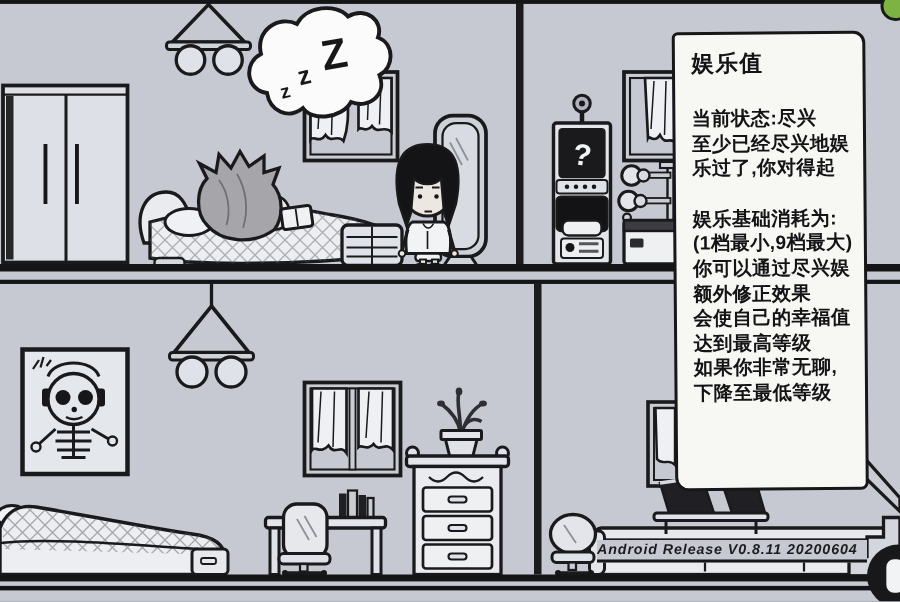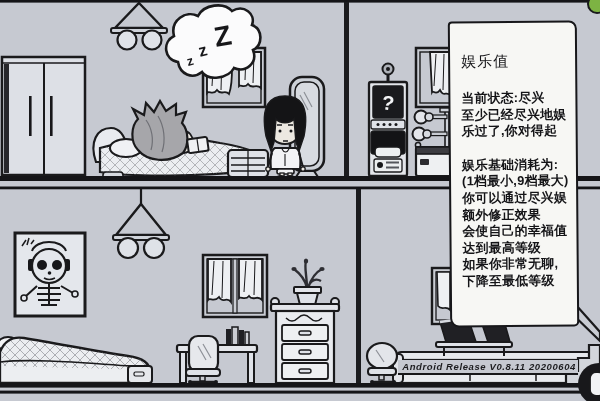--- a/index.html
+++ b/index.html
@@ -13,29 +13,29 @@
     font-family:"Liberation Sans","DejaVu Sans",sans-serif;
   }
   .stage svg{position:absolute;left:0;top:0;}
   .panel{
     position:absolute;left:449px;top:21px;width:129px;height:306px;
     box-sizing:border-box;background:var(--panel_bg);
     border:2.5px solid var(--dark);border-radius:4px 8px 5px 9px;
     transform:rotate(-0.45deg);
     padding:10px 9px 0 11px;color:#141417;z-index:10;
   }
-  .panel-title{font-size:15px;font-weight:400;letter-spacing:1px;margin-top:19px;}
+  .panel-title{font-size:15px;font-weight:700;letter-spacing:1px;}
   .para{font-size:12.8px;line-height:16.6px;font-weight:700;letter-spacing:.3px;white-space:nowrap;}
   .para.p1{margin-top:19px;}
   .para.p2{margin-top:17px;}
   .footer{
     position:absolute;left:398px;top:360px;width:178px;height:13px;z-index:12;
     background:var(--wall);border-bottom:2.5px solid var(--dark);
     font-style:italic;font-weight:700;font-size:9.5px;line-height:13px;
-    letter-spacing:.6px;color:#1c1c1f;text-align:right;padding-right:2px;
+    letter-spacing:.6px;color:#1c1c1f;text-align:left;padding-right:2px;
   }
   svg text{font-family:"Liberation Sans","DejaVu Sans",sans-serif;}
 </style>
 </head>
 <body>
 
 <div class="stage">
 <svg width="600" height="401" viewBox="0 0 600 401">
   <defs>
     <pattern id="hatch" width="10" height="10" patternUnits="userSpaceOnUse">

